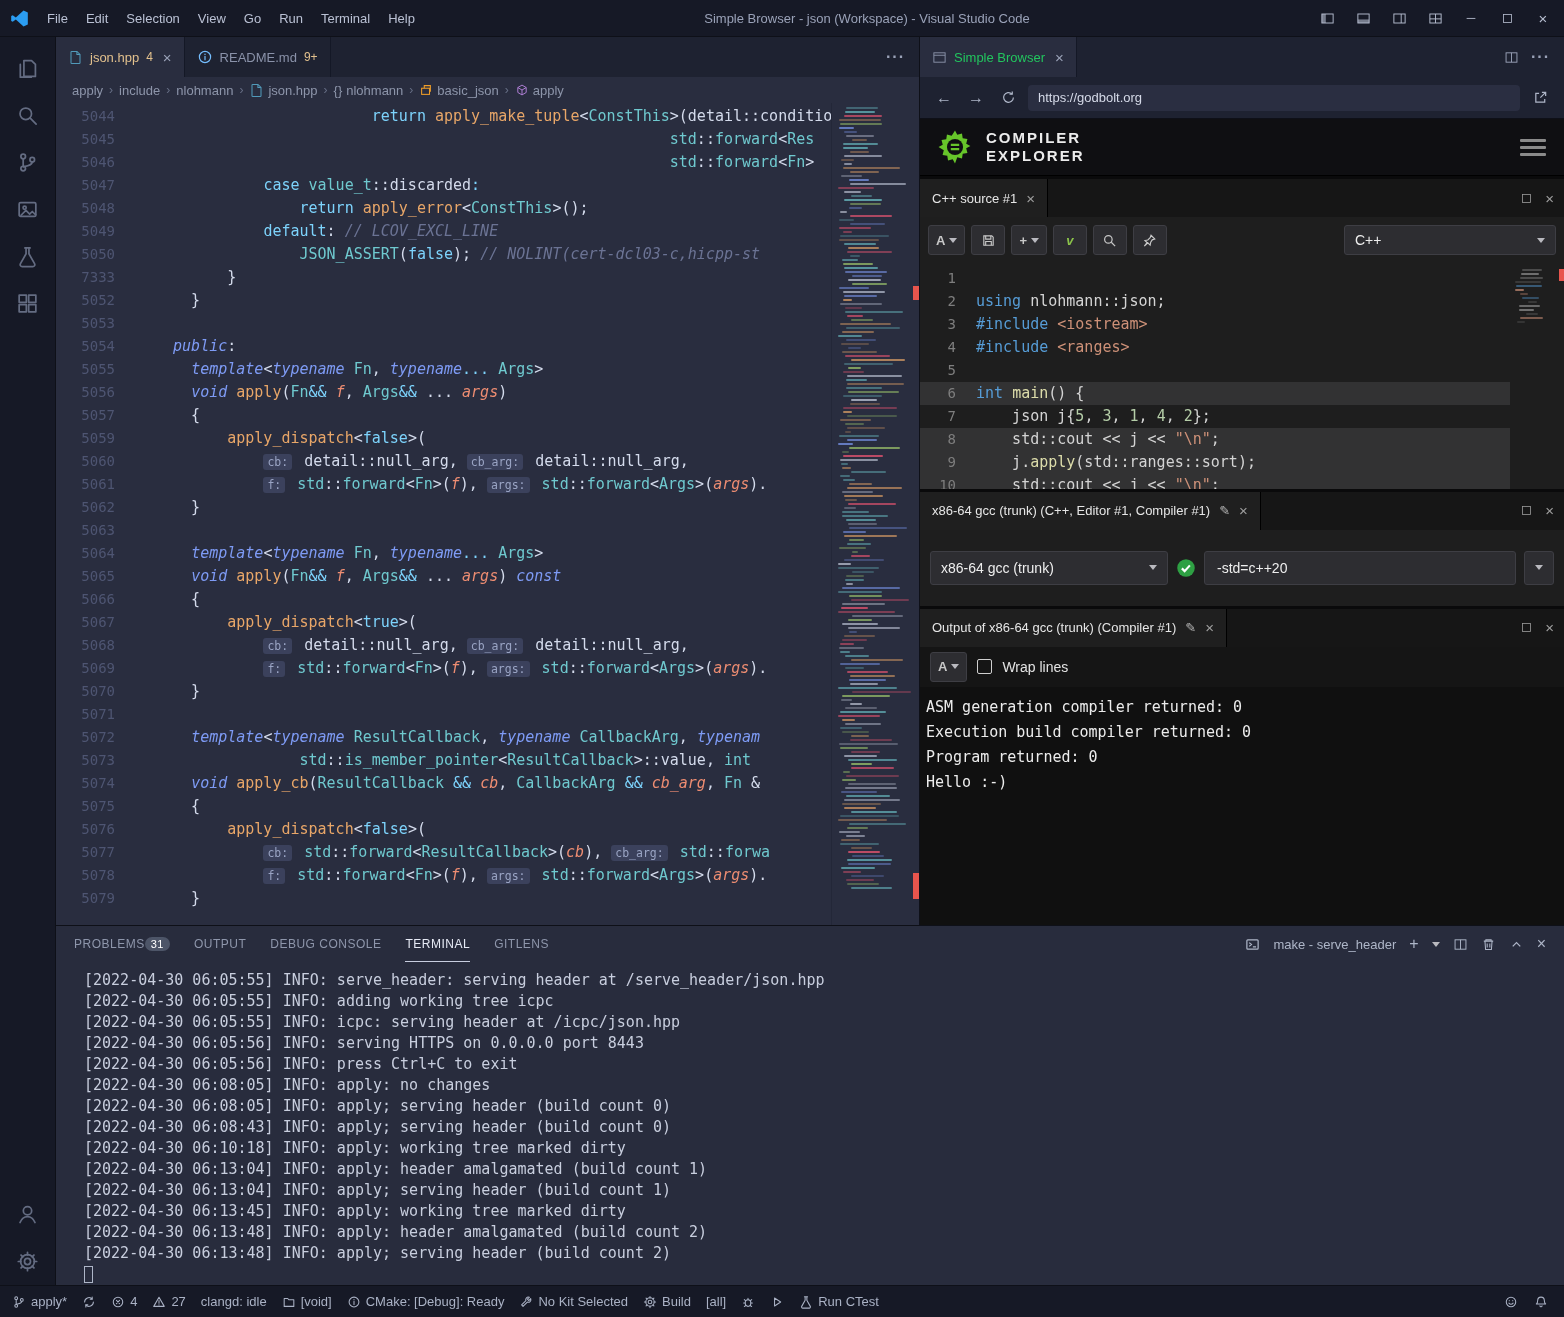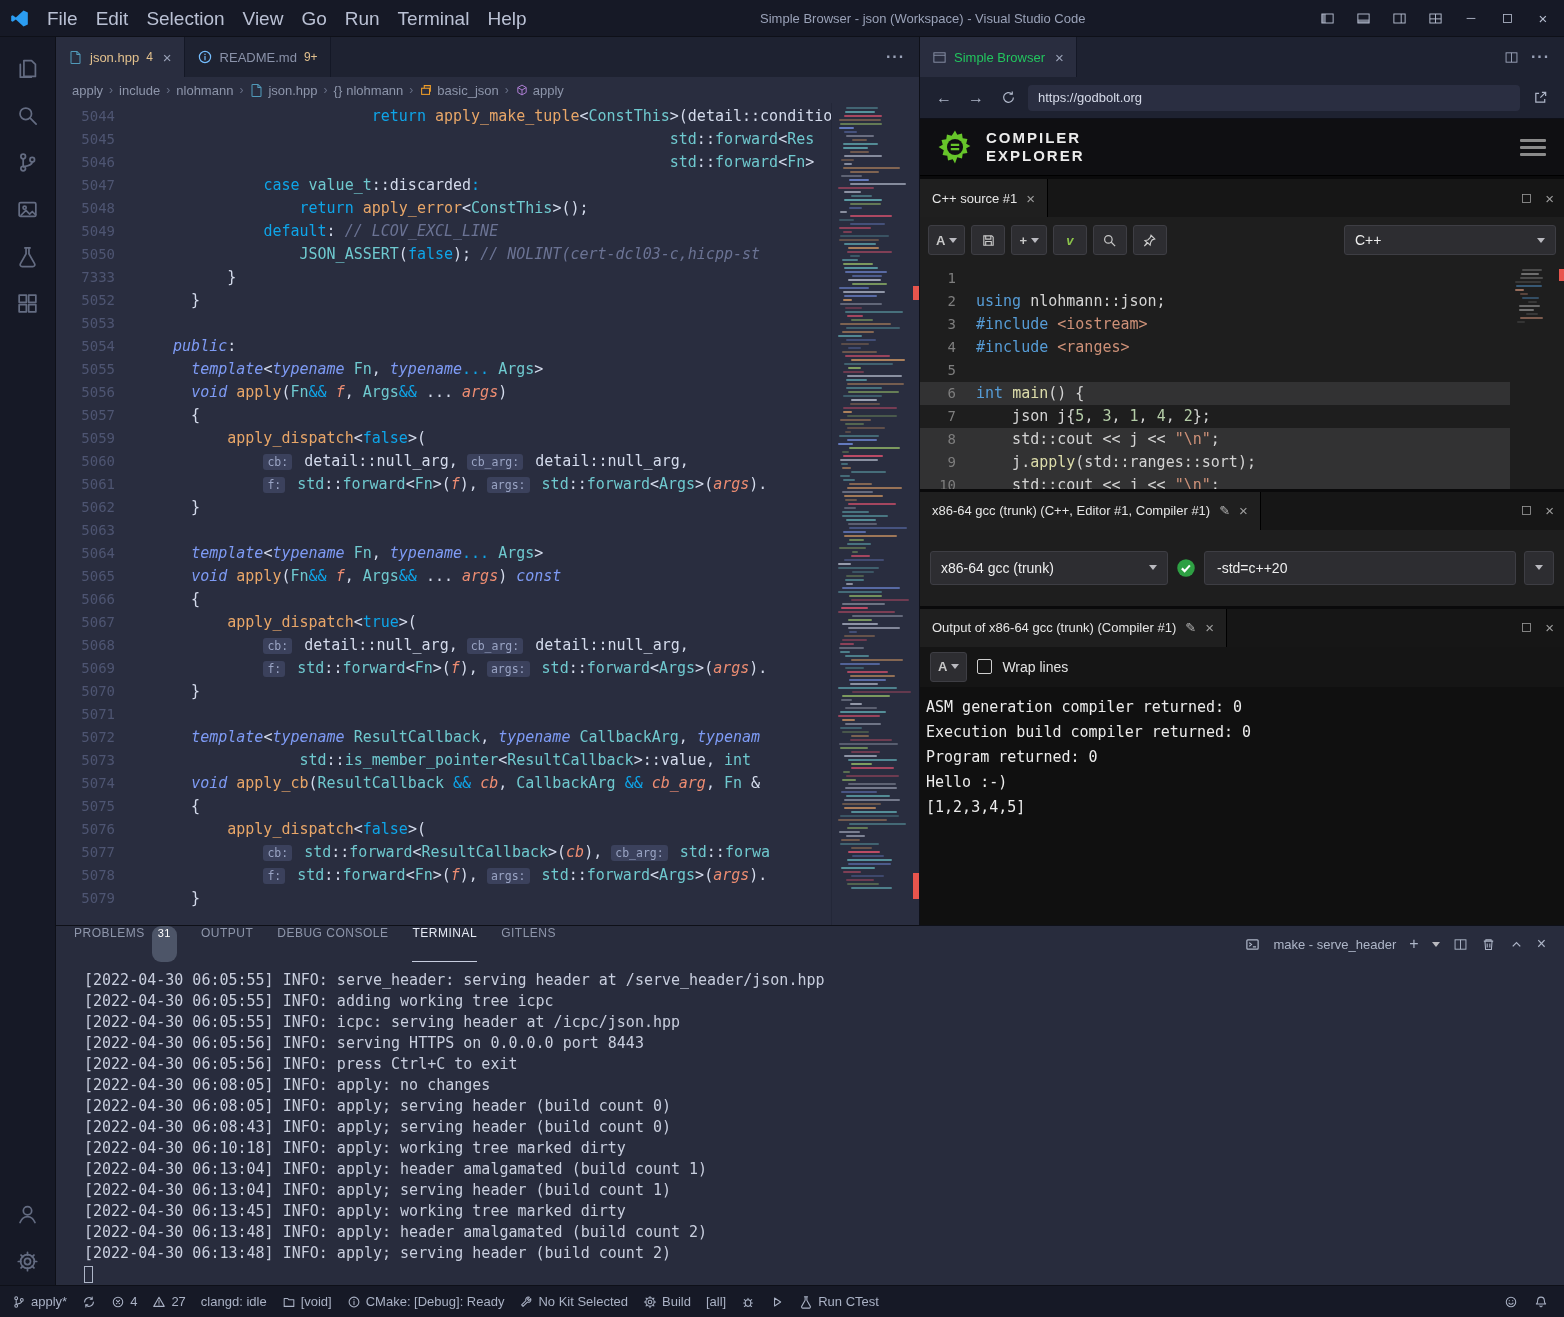--- a/index.html
+++ b/index.html
@@ -6,21 +6,21 @@
 html,body{width:1564px;height:1317px}
 body{background:#171a26;font-family:"Liberation Sans","DejaVu Sans",sans-serif;color:#c5cbdb;overflow:hidden}
 .window{width:1564px;height:1317px;display:flex;flex-direction:column}
 .icon{display:inline-flex;align-items:center;justify-content:center}
 .icon svg{display:block}
 .caret{width:0;height:0;border-left:4px solid transparent;border-right:4px solid transparent;border-top:5px solid #b9b9bf;display:inline-block}
 
 .titlebar{height:37px;min-height:37px;background:#161926;display:flex;align-items:center;border-bottom:1px solid #0e1018}
 .vsc-logo{width:38px;display:flex;justify-content:center}
 .menubar{display:flex}
-.menu-item{padding:0 9px;font-size:19px;color:#bac1d4;line-height:37px}
+.menu-item{padding:0 9px;font-size:13px;color:#bac1d4;line-height:37px}
 .win-title{flex:1;text-align:center;font-size:13px;color:#9aa2b8;white-space:nowrap;overflow:hidden}
 .win-controls{display:flex;align-items:center;gap:2px;padding-right:4px;color:#b7bed0}
 .wc{width:34px;height:30px;display:flex;align-items:center;justify-content:center;font-size:15px}
 
 .body-row{flex:1;display:flex;min-height:0}
 .activitybar{width:56px;min-width:56px;background:#161926;display:flex;flex-direction:column;align-items:center;padding-top:8px;border-right:1px solid #0e1018}
 .ab-btn{width:48px;height:47px;display:flex;align-items:center;justify-content:center;color:#646c82}
 .ab-btn svg{width:23px;height:23px}
 .ab-spacer{flex:1}
 .workbench{flex:1;display:flex;flex-direction:column;min-width:0}
@@ -40,21 +40,21 @@
 .bc-sep{color:#666e85;margin:0 6px;font-size:12px}
 .editor-wrap{flex:1;display:flex;position:relative;min-height:0;overflow:hidden}
 .code-scroll{flex:1;overflow:hidden;padding-top:2px}
 .code-row{display:flex;height:23px;line-height:23px;font-family:"DejaVu Sans Mono","Liberation Mono",monospace;font-size:15px;white-space:pre;position:relative}
 .code-row .ln{width:99px;min-width:99px;text-align:right;padding-right:40px;color:#4e5572;font-size:14px}
 .code-row.hl{background:#343a52}
 .code-row.hl .ln{color:#c9d1e8}
 .code-row.hl::before{content:"";position:absolute;left:100px;top:3px;bottom:3px;width:2px;background:#5a8df0}
 .code-row .code{color:#d4dbec}
 .tk-p{color:#d4dbec}
-.tk-k{color:#0ea5e9}
+.tk-k{color:#7dd3fc}
 .tk-d{color:#7e9bf5;font-style:italic}
 .tk-t{color:#6fc9cf}
 .tk-f{color:#e8a668}
 .tk-s{color:#a7d26f}
 .tk-c{color:#6b7394;font-style:italic}
 .tk-v{color:#ee8d72;font-style:italic}
 .chip{display:inline-block;background:#3b415c;color:#9aa4c4;border-radius:3px;font-size:11.5px;line-height:16px;padding:0 4px;margin-right:3px;font-family:"DejaVu Sans Mono",monospace}
 .minimap{width:88px;min-width:88px;background:#292d3f;padding:4px 6px;overflow:hidden;border-left:1px solid #232738}
 .mm-line{height:2px;margin-bottom:2px;border-radius:1px}
 .ruler-mark{position:absolute;right:0;width:6px;background:#e8554d;z-index:3}
@@ -100,21 +100,21 @@
 .opt-input{flex:1;height:34px;background:#2d2d31;border:1px solid #3e3e44;border-radius:3px;display:flex;align-items:center;padding:0 12px;color:#eee;font-size:14px}
 .caret-box{width:30px;height:34px;min-width:30px;background:#2d2d31;border:1px solid #3e3e44;border-radius:3px;display:flex;align-items:center;justify-content:center}
 .out-pane{flex:1.02}
 .out-toolbar{height:40px;min-height:40px;display:flex;align-items:center;gap:10px;padding:0 10px;background:#151515}
 .checkbox{width:15px;height:15px;border:1.5px solid #cfcfcf;border-radius:2px;background:transparent}
 .wrap-label{color:#e3e3e3;font-size:14px}
 .out-body{flex:1;background:#101010;padding:8px 6px;font-family:"DejaVu Sans Mono","Liberation Mono",monospace;font-size:15px;line-height:25px;color:#ececec;overflow:hidden}
 
 .panel{flex:1;background:#282c3d;display:flex;flex-direction:column;border-top:1px solid #0e1018;min-height:0}
 .panel-bar{height:36px;min-height:36px;display:flex;align-items:center;padding:0 18px;gap:24px}
-.panel-tab{font-size:12px;letter-spacing:.5px;color:#8e96ab;display:flex;gap:7px;height:100%}
+.panel-tab{font-size:12px;letter-spacing:.5px;color:#8e96ab;display:flex;align-items:center;height:100%}
 .panel-tab.active{color:#e6eaf5;box-shadow:inset 0 -1px 0 #c7cddf}
 .panel-badge{background:#4d5568;color:#fff;font-size:11px;border-radius:9px;padding:1px 6px}
 .panel-actions{margin-left:auto;display:flex;align-items:center;gap:13px;color:#aeb6c8;font-size:13px}
 .panel-actions .icon svg{width:15px;height:15px}
 .terminal{flex:1;padding:8px 0 0 28px;font-family:"DejaVu Sans Mono","Liberation Mono",monospace;font-size:15px;line-height:21px;color:#c8cede;overflow:hidden}
 .term-cursor{width:9px;height:17px;border:1px solid #aeb6c8;margin-top:2px}
 
 .statusbar{height:32px;min-height:32px;background:#161926;border-top:1px solid #0e1018;display:flex;align-items:center;font-size:13px;color:#aab2c5;padding:0 12px}
 .sb-left{display:flex;align-items:center;gap:15px;flex:1;min-width:0}
 .sb-item{display:flex;align-items:center;gap:5px;white-space:nowrap}
@@ -778,21 +778,20 @@
                     <span class="caret"></span>
                   </div>
                 <span class="checkbox"></span>
                 <span class="wrap-label">Wrap lines</span>
               </div>
               <div class="out-body" id="outLines">
                   <div class="out-line">ASM generation compiler returned: 0</div>
                   <div class="out-line">Execution build compiler returned: 0</div>
                   <div class="out-line">Program returned: 0</div>
                   <div class="out-line"> Hello :-)</div>
-                  <div class="out-line"> [1,2,3,4,5]</div>
                 </div>
             </section>
           </div>
         </section>
       </div>
 
       <div class="panel">
         <div class="panel-bar">
           <div id="panelTabs" style="display:flex;align-items:center;gap:24px;height:100%">
               <div class="panel-tab">

